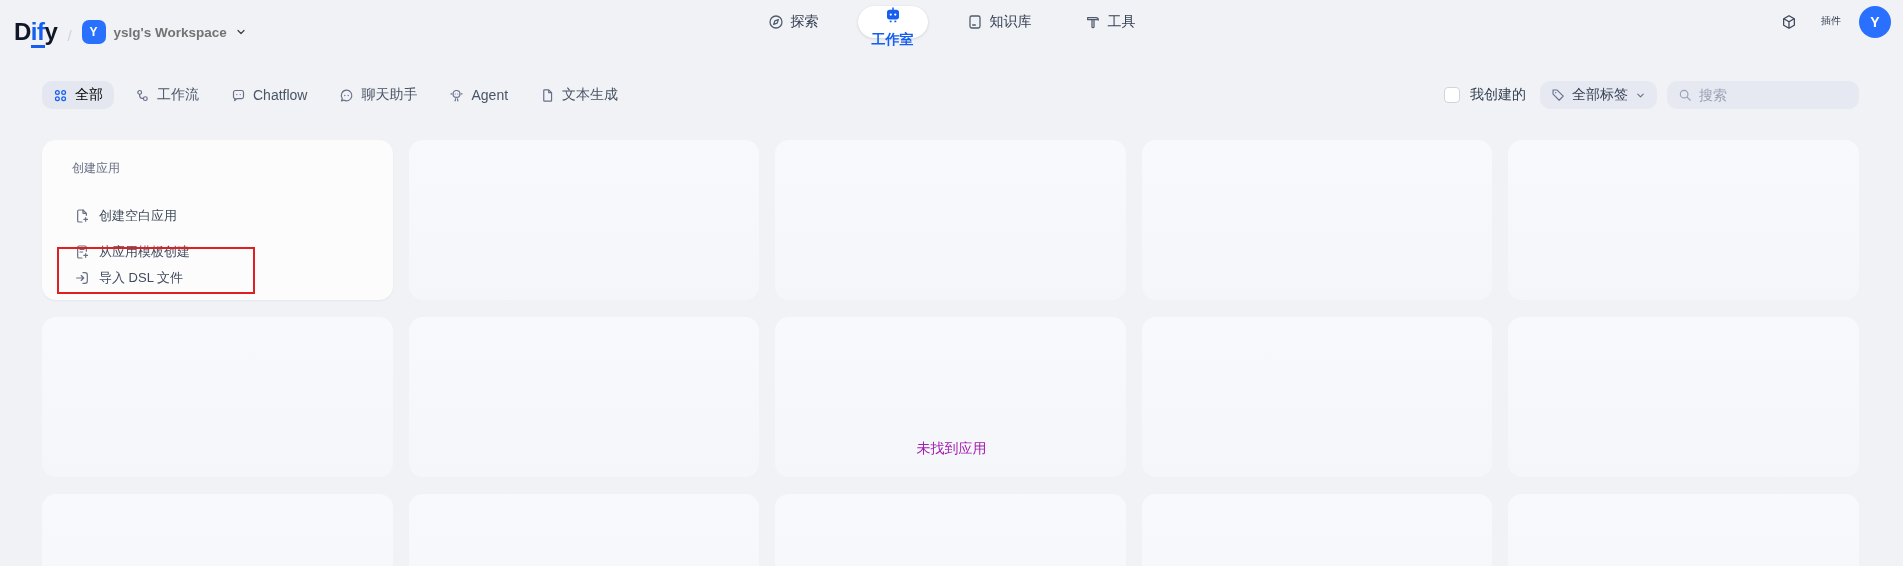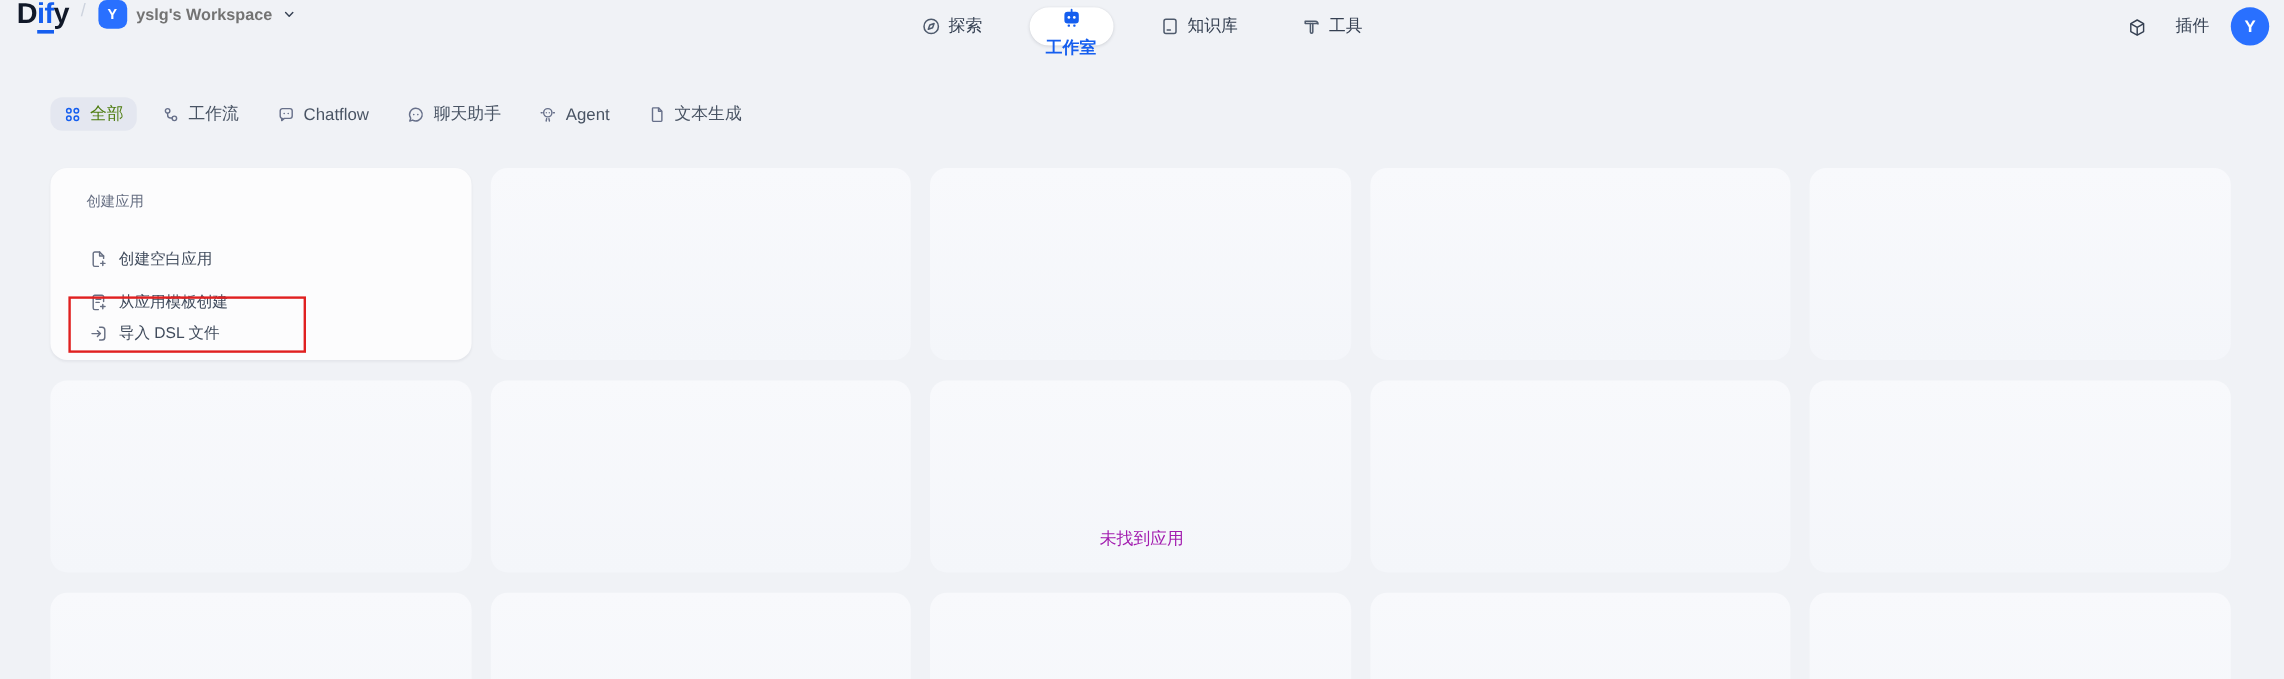--- a/index.html
+++ b/index.html
@@ -7,49 +7,49 @@
   body {
     position:relative; overflow:hidden;
     background:#f0f2f6;
     font-family:"Liberation Sans", sans-serif;
     color:#354052;
   }
   svg { display:block; }
 
   
   .header { position:absolute; top:0; left:0; right:0; height:44px; }
-  .brand { position:absolute; left:14px; top:0; height:44px; display:flex; align-items:flex-start; gap:10px; }
+  .brand { position:absolute; left:14px; top:0; height:44px; display:flex; align-items:flex-end; gap:10px; }
   .logo { font-size:24px; font-weight:800; letter-spacing:-0.5px; color:#101828; line-height:1; }
   .logo .blue { color:#155eef; border-bottom:3px solid #155eef; padding-bottom:0px; }
   .slash { color:#cdd3de; font-size:15px; font-weight:400; }
   .ws-chip { display:flex; align-items:center; gap:8px; cursor:pointer; }
   .ws-avatar { width:24px; height:24px; border-radius:7px; background:#2970ff; color:#fff;
                font-size:12px; font-weight:700; display:flex; align-items:center; justify-content:center; }
   .ws-name { font-size:13.5px; font-weight:700; color:#737373; }
   .nav { position:absolute; left:50%; top:50%; transform:translate(-50%,-50%);
          display:flex; align-items:center; gap:25px; }
   .nav-item { display:flex; align-items:center; gap:7px; height:32px; padding:0 14px;
               border-radius:16px; font-size:14px; font-weight:500; color:#354052; cursor:pointer; }
   .nav-item .ic { color:#4f5b6d; }
   .nav-item.active { background:#ffffff; color:#155eef; font-weight:600;
                      box-shadow:0 1px 3px rgba(16,24,40,.12), 0 0 1px rgba(16,24,40,.08);flex-direction:column; }
   .nav-item.active .ic { color:#155eef; }
   .header-right { position:absolute; right:12px; top:0; height:44px; display:flex; align-items:center; gap:18px; }
-  .plugins { display:flex; align-items:flex-end; gap:24px; font-size:14px; font-weight:500; color:#354052; cursor:pointer; }
+  .plugins { display:flex; align-items:flex-start; gap:24px; font-size:10px; font-weight:500; color:#354052; cursor:pointer; }
   .user-avatar { width:32px; height:32px; border-radius:50%; background:#2970ff; color:#fff;
                  font-size:14px; font-weight:600; display:flex; align-items:center; justify-content:center; cursor:pointer; }
 
   
   .filter-row { position:absolute; top:81px; left:42px; right:44px; height:28px;
                 display:flex; align-items:center; justify-content:space-between; }
   .tabs { display:flex; align-items:center; gap:10px; }
   .tab { display:flex; align-items:center; gap:7px; height:28px; padding:0 11px;
          border-radius:10px; font-size:14px; color:#495464; cursor:pointer; }
   .tab .ic { color:#67708a; }
-  .tab.active { background:#e4e7f0; color:#4d7c0f; font-weight:500; }
+  .tab.active { background:#e4e7f0; color:#000000; font-weight:500; }
   .tab.active .ic { color:#155eef; }
   .filter-right { display:flex; align-items:center; gap:10px; }
   .checkbox { width:16px; height:16px; border:1px solid #d0d5dd; border-radius:4px; background:#fff; cursor:pointer; }
   .created-label { font-size:14px; color:#354052; margin-right:4px; }
   .tag-pill, .search-box { height:28px; background:#e6e9f1; border-radius:10px;
                            display:flex; align-items:center; gap:7px; padding:0 11px; }
   .tag-pill { cursor:pointer; font-size:14px; color:#354052; }
   .tag-pill .chev { color:#67708a; }
   .search-box { width:192px; }
   .search-box input { border:none; outline:none; background:transparent; font-size:14px;
@@ -205,20 +205,45 @@
       <span class="ic">
         <svg width="15" height="15" viewBox="0 0 24 24" fill="none" stroke="currentColor" stroke-width="1.9" stroke-linejoin="round">
             <path d="M7 3h7l4.5 4.5V20a1 1 0 0 1-1 1H7a1 1 0 0 1-1-1V4a1 1 0 0 1 1-1z"></path>
             <path d="M14 3v4.5h4.5"></path>
           </svg>
       </span>
       <span>文本生成</span>
     </div>
   </div>
 
+  <div class="filter-right">
+    <div class="checkbox"></div>
+    <span class="created-label">我创建的</span>
+    <div class="tag-pill">
+      <span class="ic">
+        <svg width="14" height="14" viewBox="0 0 24 24" fill="none" stroke="#67708a" stroke-width="1.9" stroke-linejoin="round">
+            <path d="M3.5 10.5v-7h7L21 14l-7 7z"></path>
+            <circle cx="8" cy="8" r="1.2" fill="#67708a" stroke="none"></circle>
+          </svg>
+      </span>
+      <span>全部标签</span>
+      <svg class="chev" width="11" height="11" viewBox="0 0 24 24" fill="none" stroke="#67708a" stroke-width="2.4" stroke-linecap="round" stroke-linejoin="round">
+          <path d="M6 9l6 6 6-6"></path>
+        </svg>
+    </div>
+    <div class="search-box">
+      <span class="ic">
+        <svg width="14" height="14" viewBox="0 0 24 24" fill="none" stroke="#9aa2b5" stroke-width="2" stroke-linecap="round">
+            <circle cx="10.5" cy="10.5" r="6.5"></circle>
+            <path d="M15.5 15.5L21 21"></path>
+          </svg>
+      </span>
+      <input type="text" placeholder="搜索" style="">
+    </div>
+  </div>
 </div>
 
 <div class="grid">
 
   <div class="create-card">
     <div class="create-title">创建应用</div>
     <div class="create-item item-1">
       <span class="ic">
         <svg width="16" height="16" viewBox="0 0 24 24" fill="none" stroke="currentColor" stroke-width="1.8" stroke-linecap="round" stroke-linejoin="round">
             <path d="M18.5 11V8l-5-5H7.5a2 2 0 0 0-2 2v14a2 2 0 0 0 2 2H12"></path>

